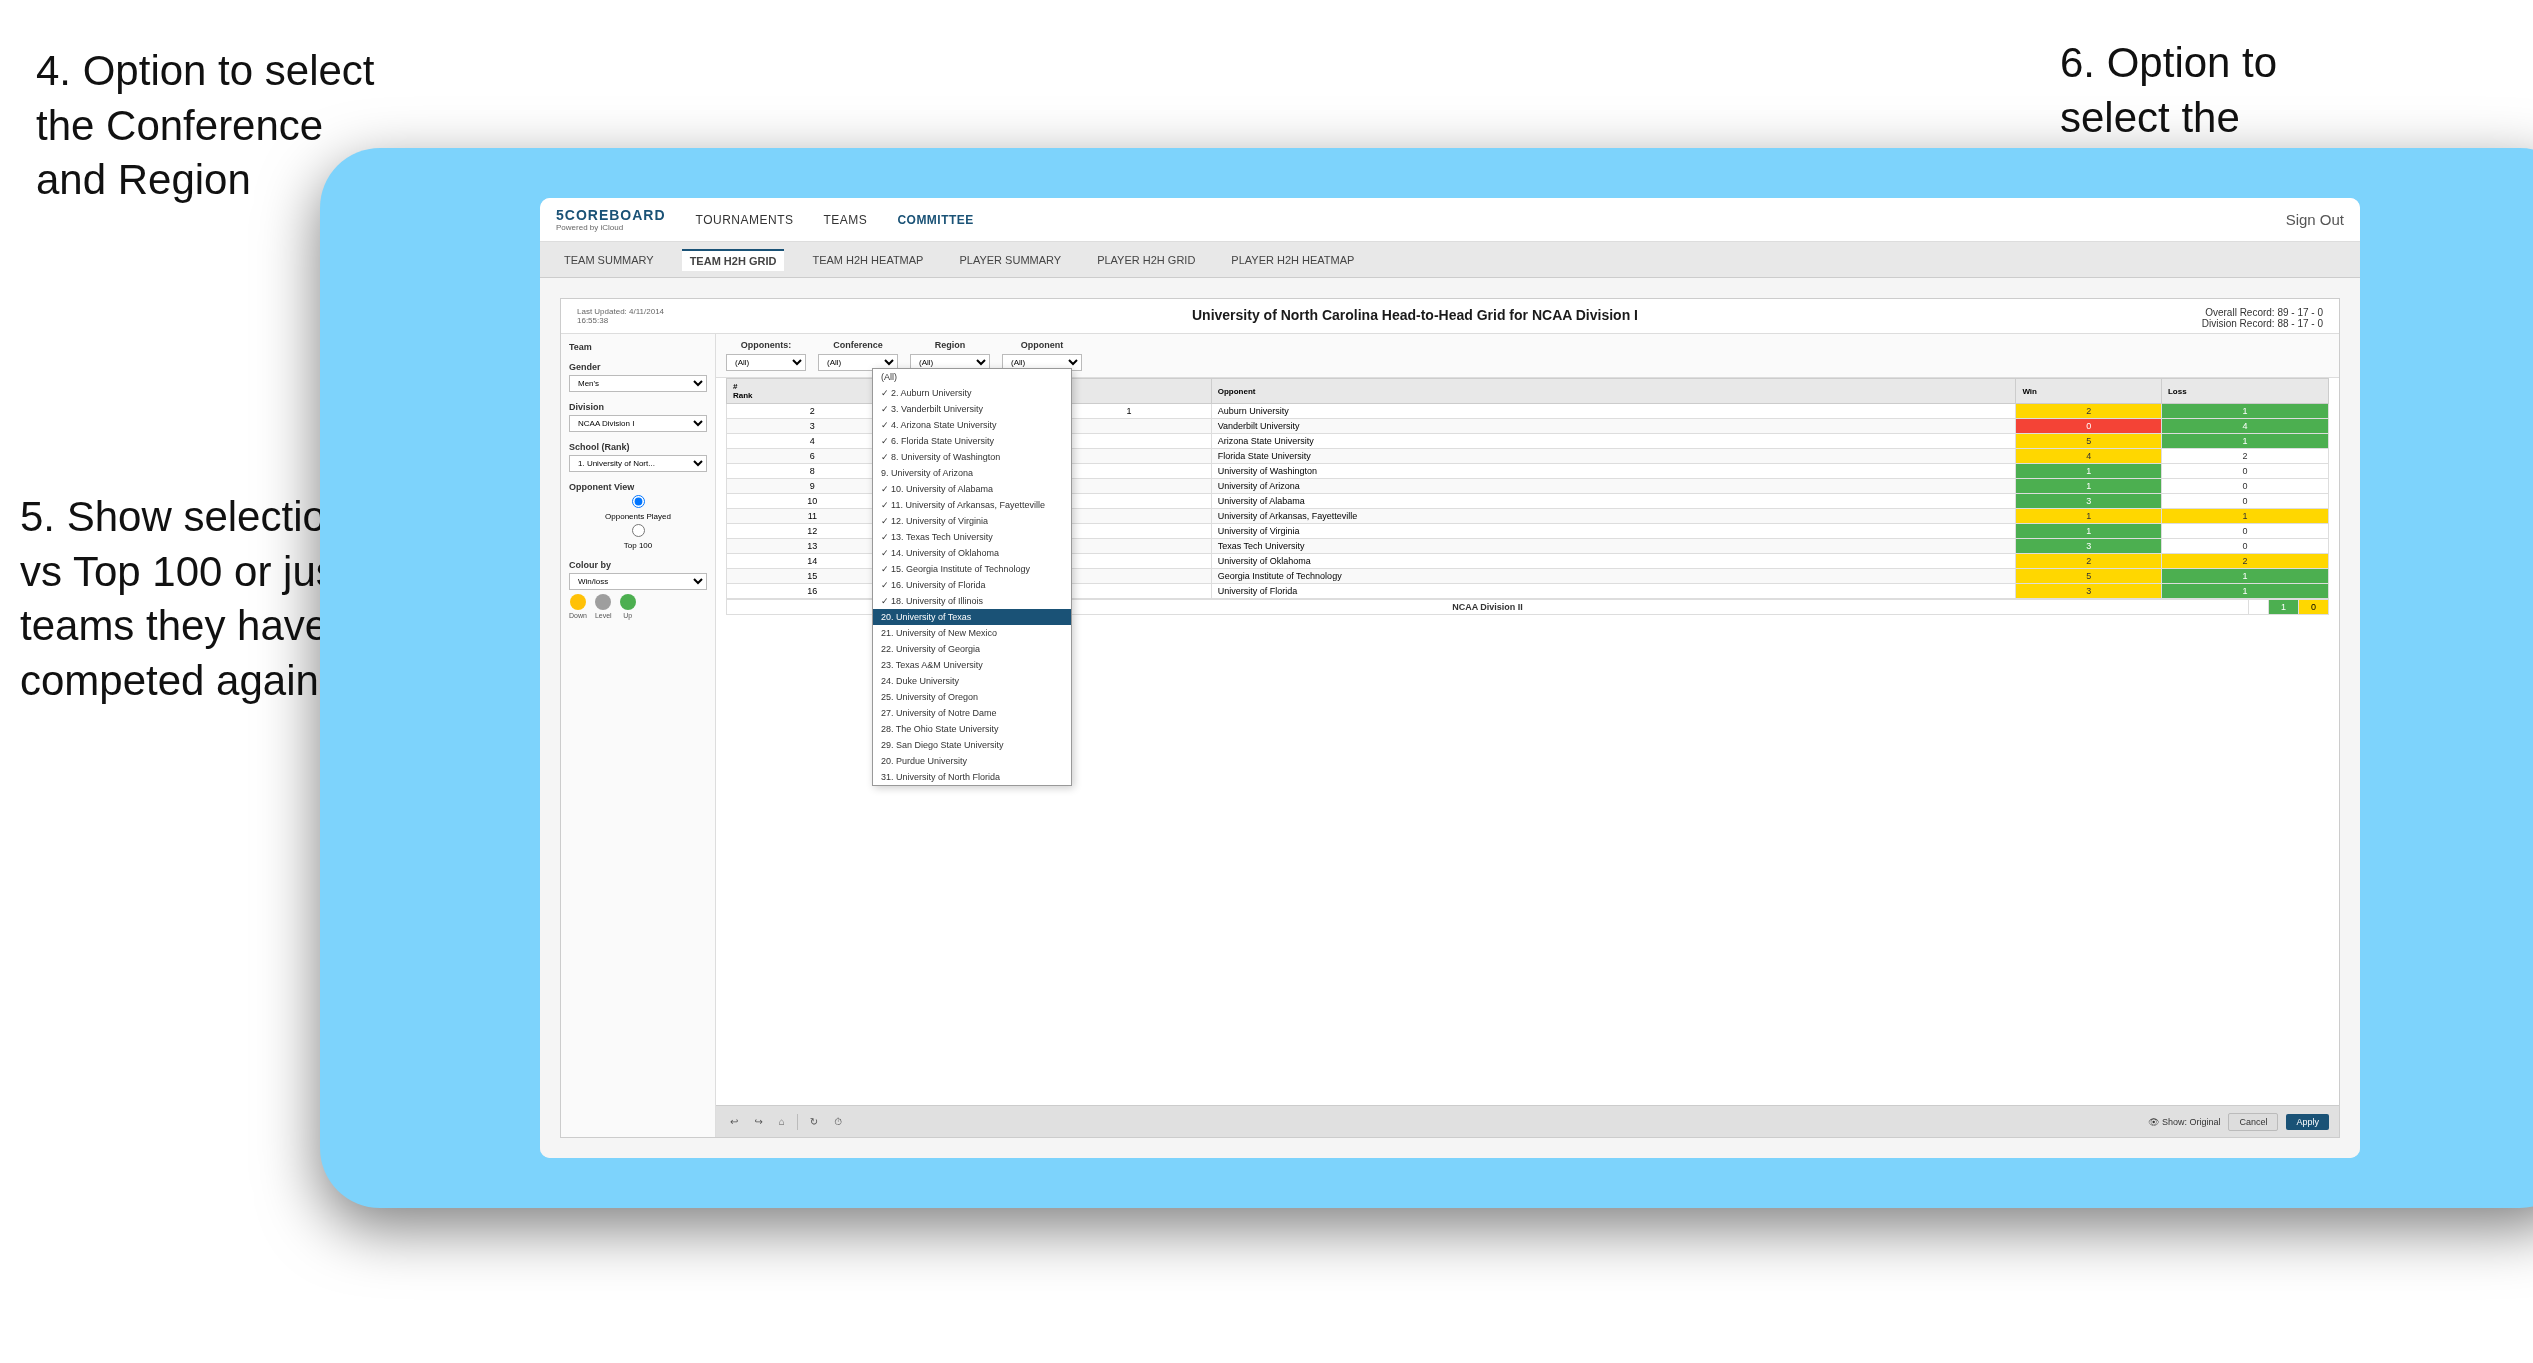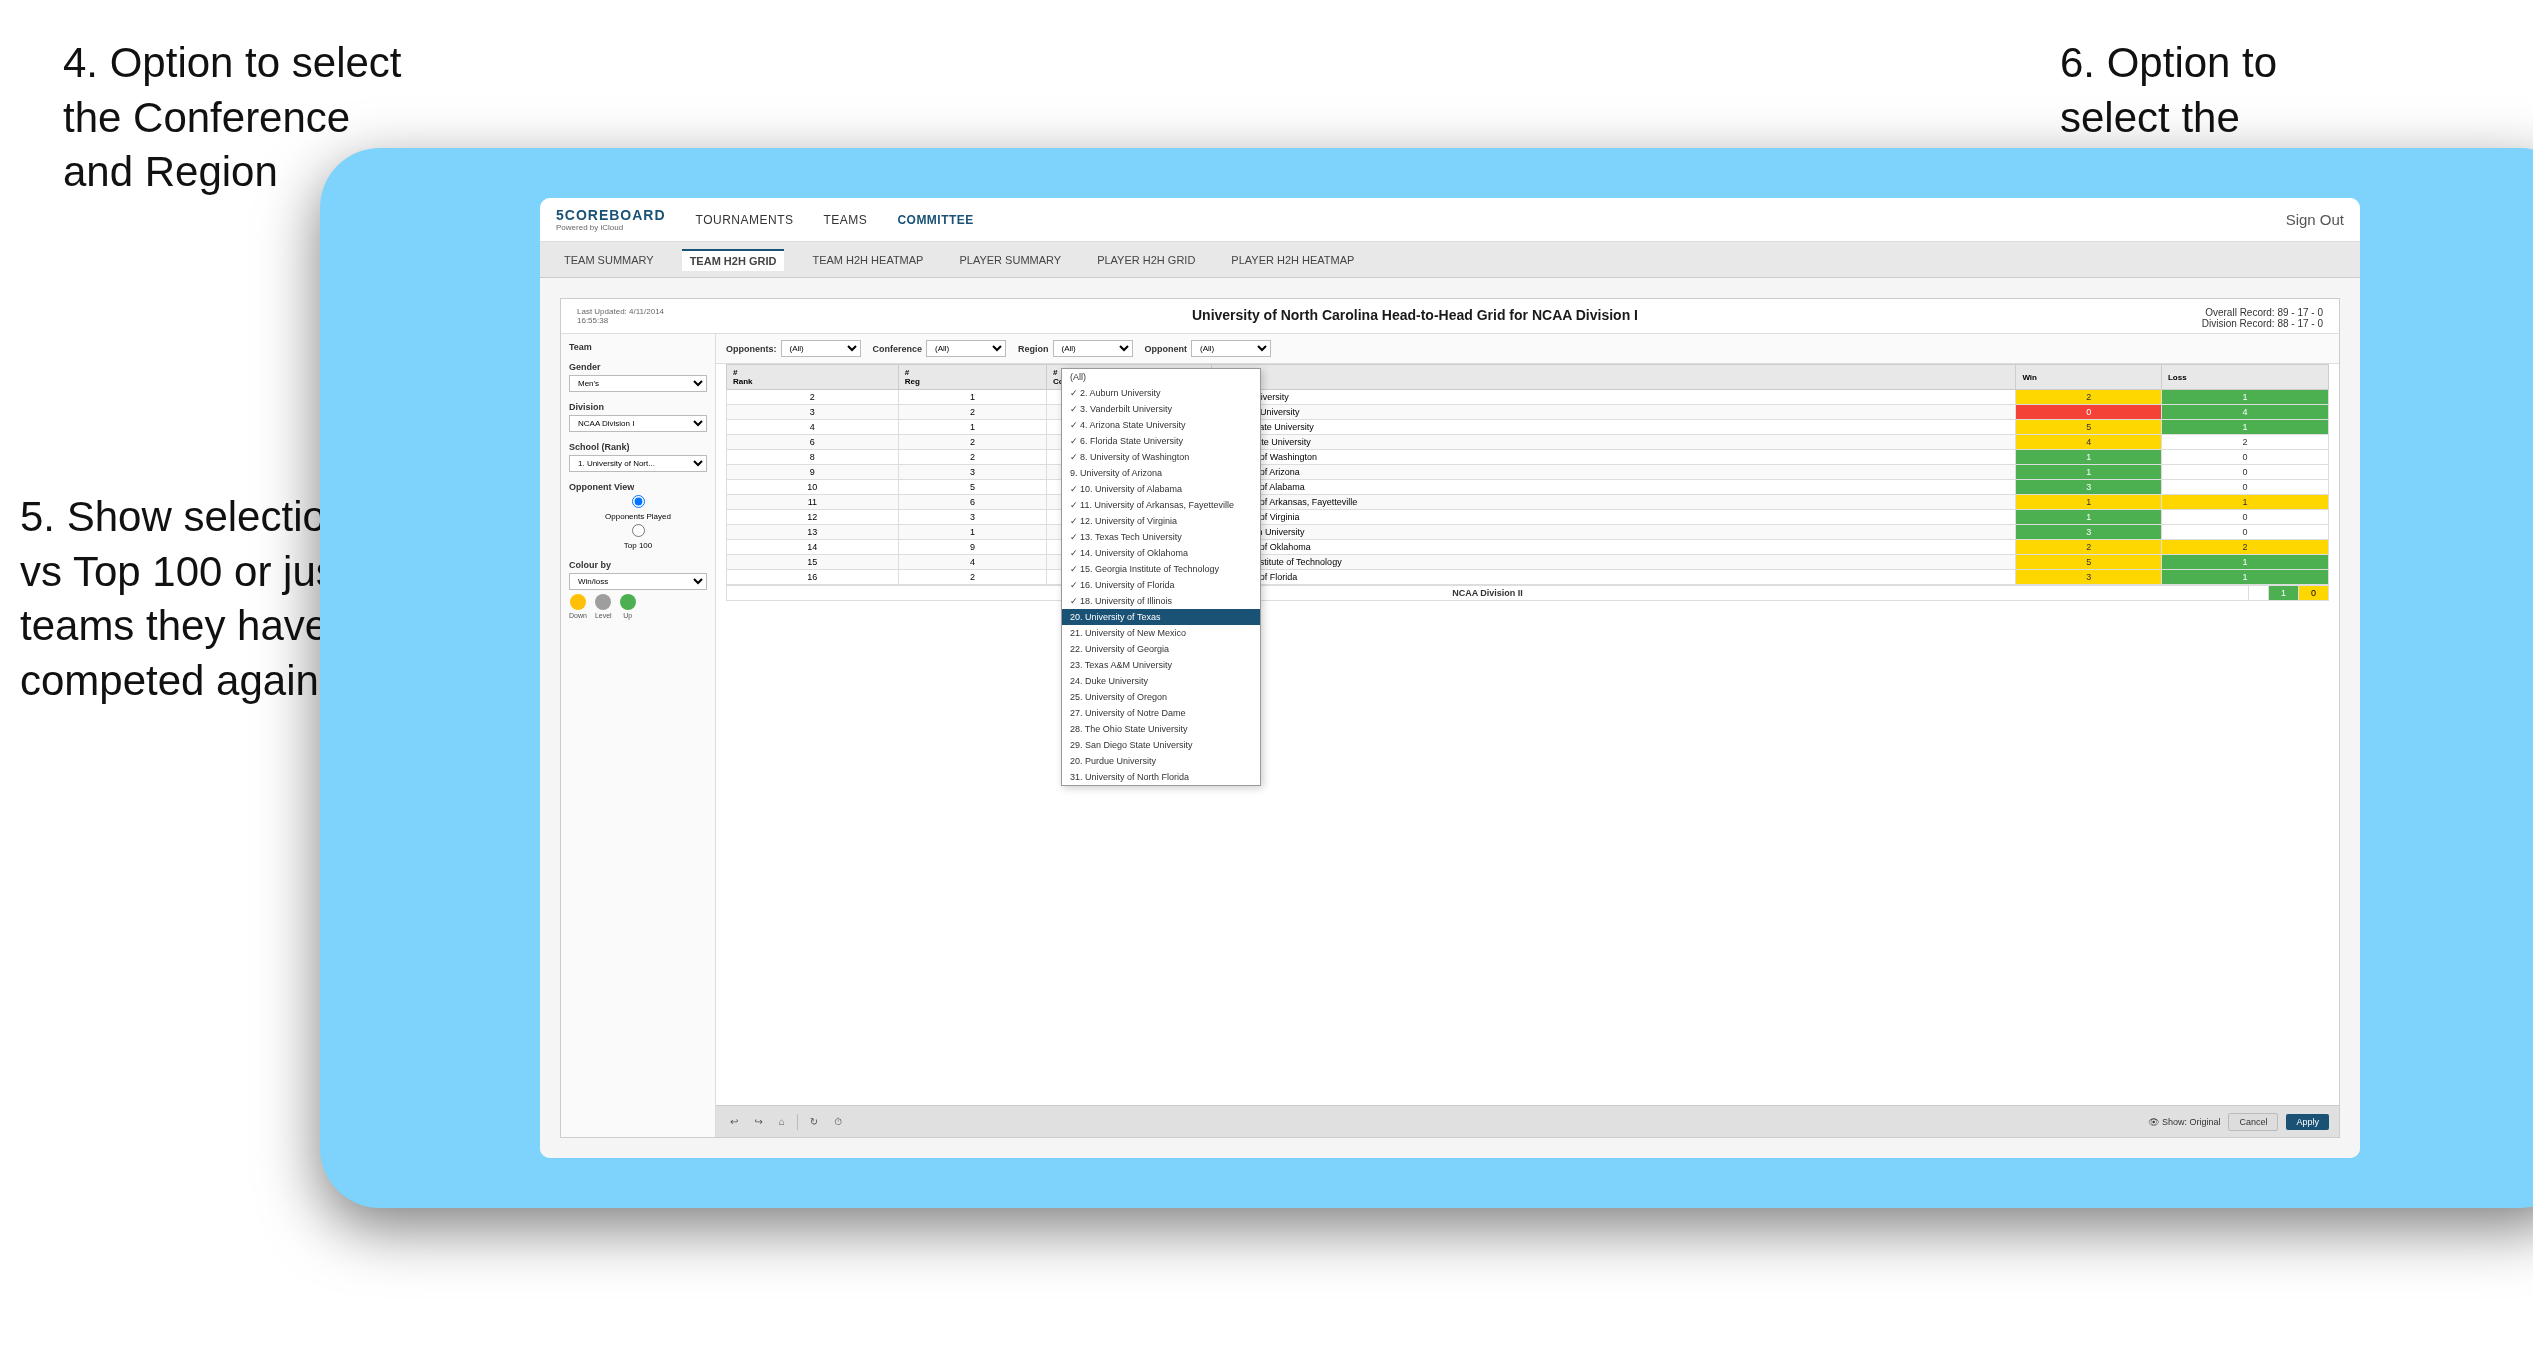--- a/index.html
+++ b/index.html
@@ -14,21 +14,21 @@
 
     
     .annotation {
       position: absolute;
       font-size: 42px;
       font-weight: 400;
       color: #111;
       line-height: 1.3;
     }
 
-    .annotation-4 { top: 36px; left: 36px; width: 520px; margin-left: 27px; }
+    .annotation-4 { top: 44px; left: 36px; width: 520px; }
     .annotation-5 { top: 490px; left: 20px; width: 540px; }
     .annotation-6 { top: 36px; left: 2060px; width: 460px; }
 
     
     .tablet-frame {
       position: absolute;
       top: 148px;
       left: 320px;
       width: 2260px;
       height: 1060px;
@@ -261,20 +261,21 @@
       gap: 12px;
       border-bottom: 1px solid #ddd;
       background: #fafafa;
       flex-shrink: 0;
     }
 
     .filter-group {
       display: flex;
       align-items: center;
       gap: 4px;
+      flex-direction: column;
     }
 
     .filter-label {
       font-size: 9px;
       font-weight: bold;
       color: #333;
     }
 
     .filter-select {
       font-size: 8px;

